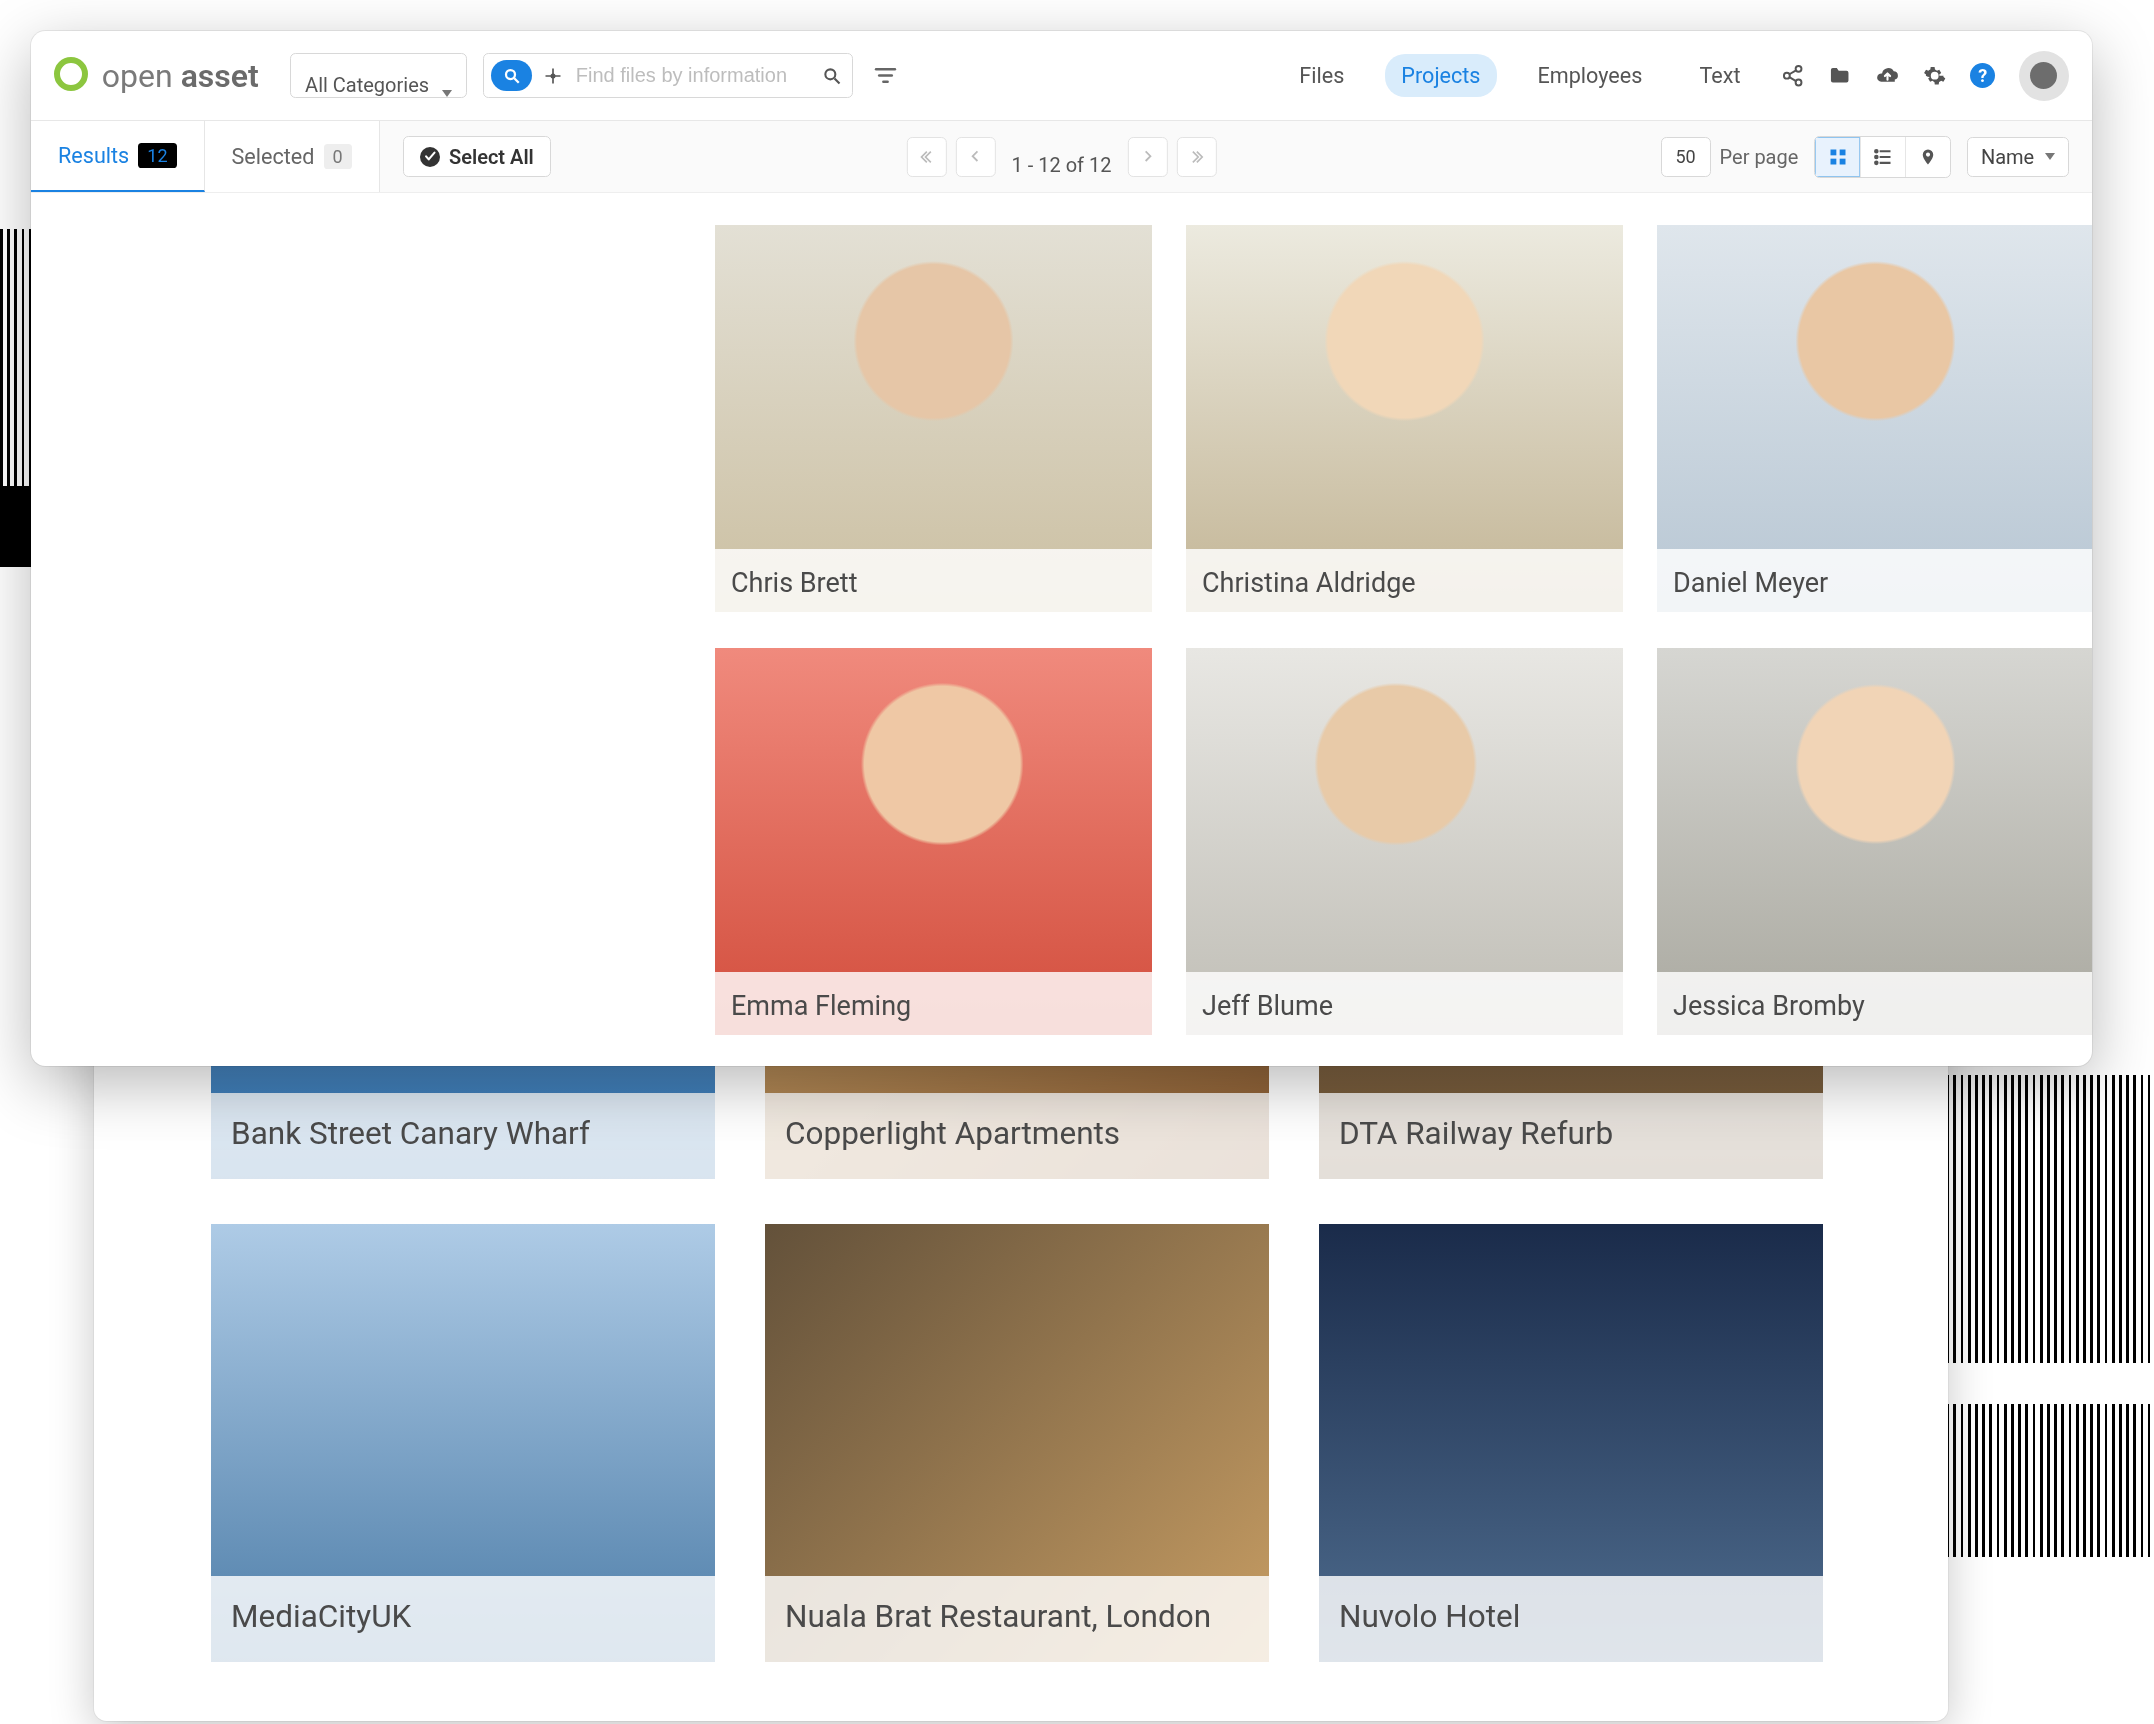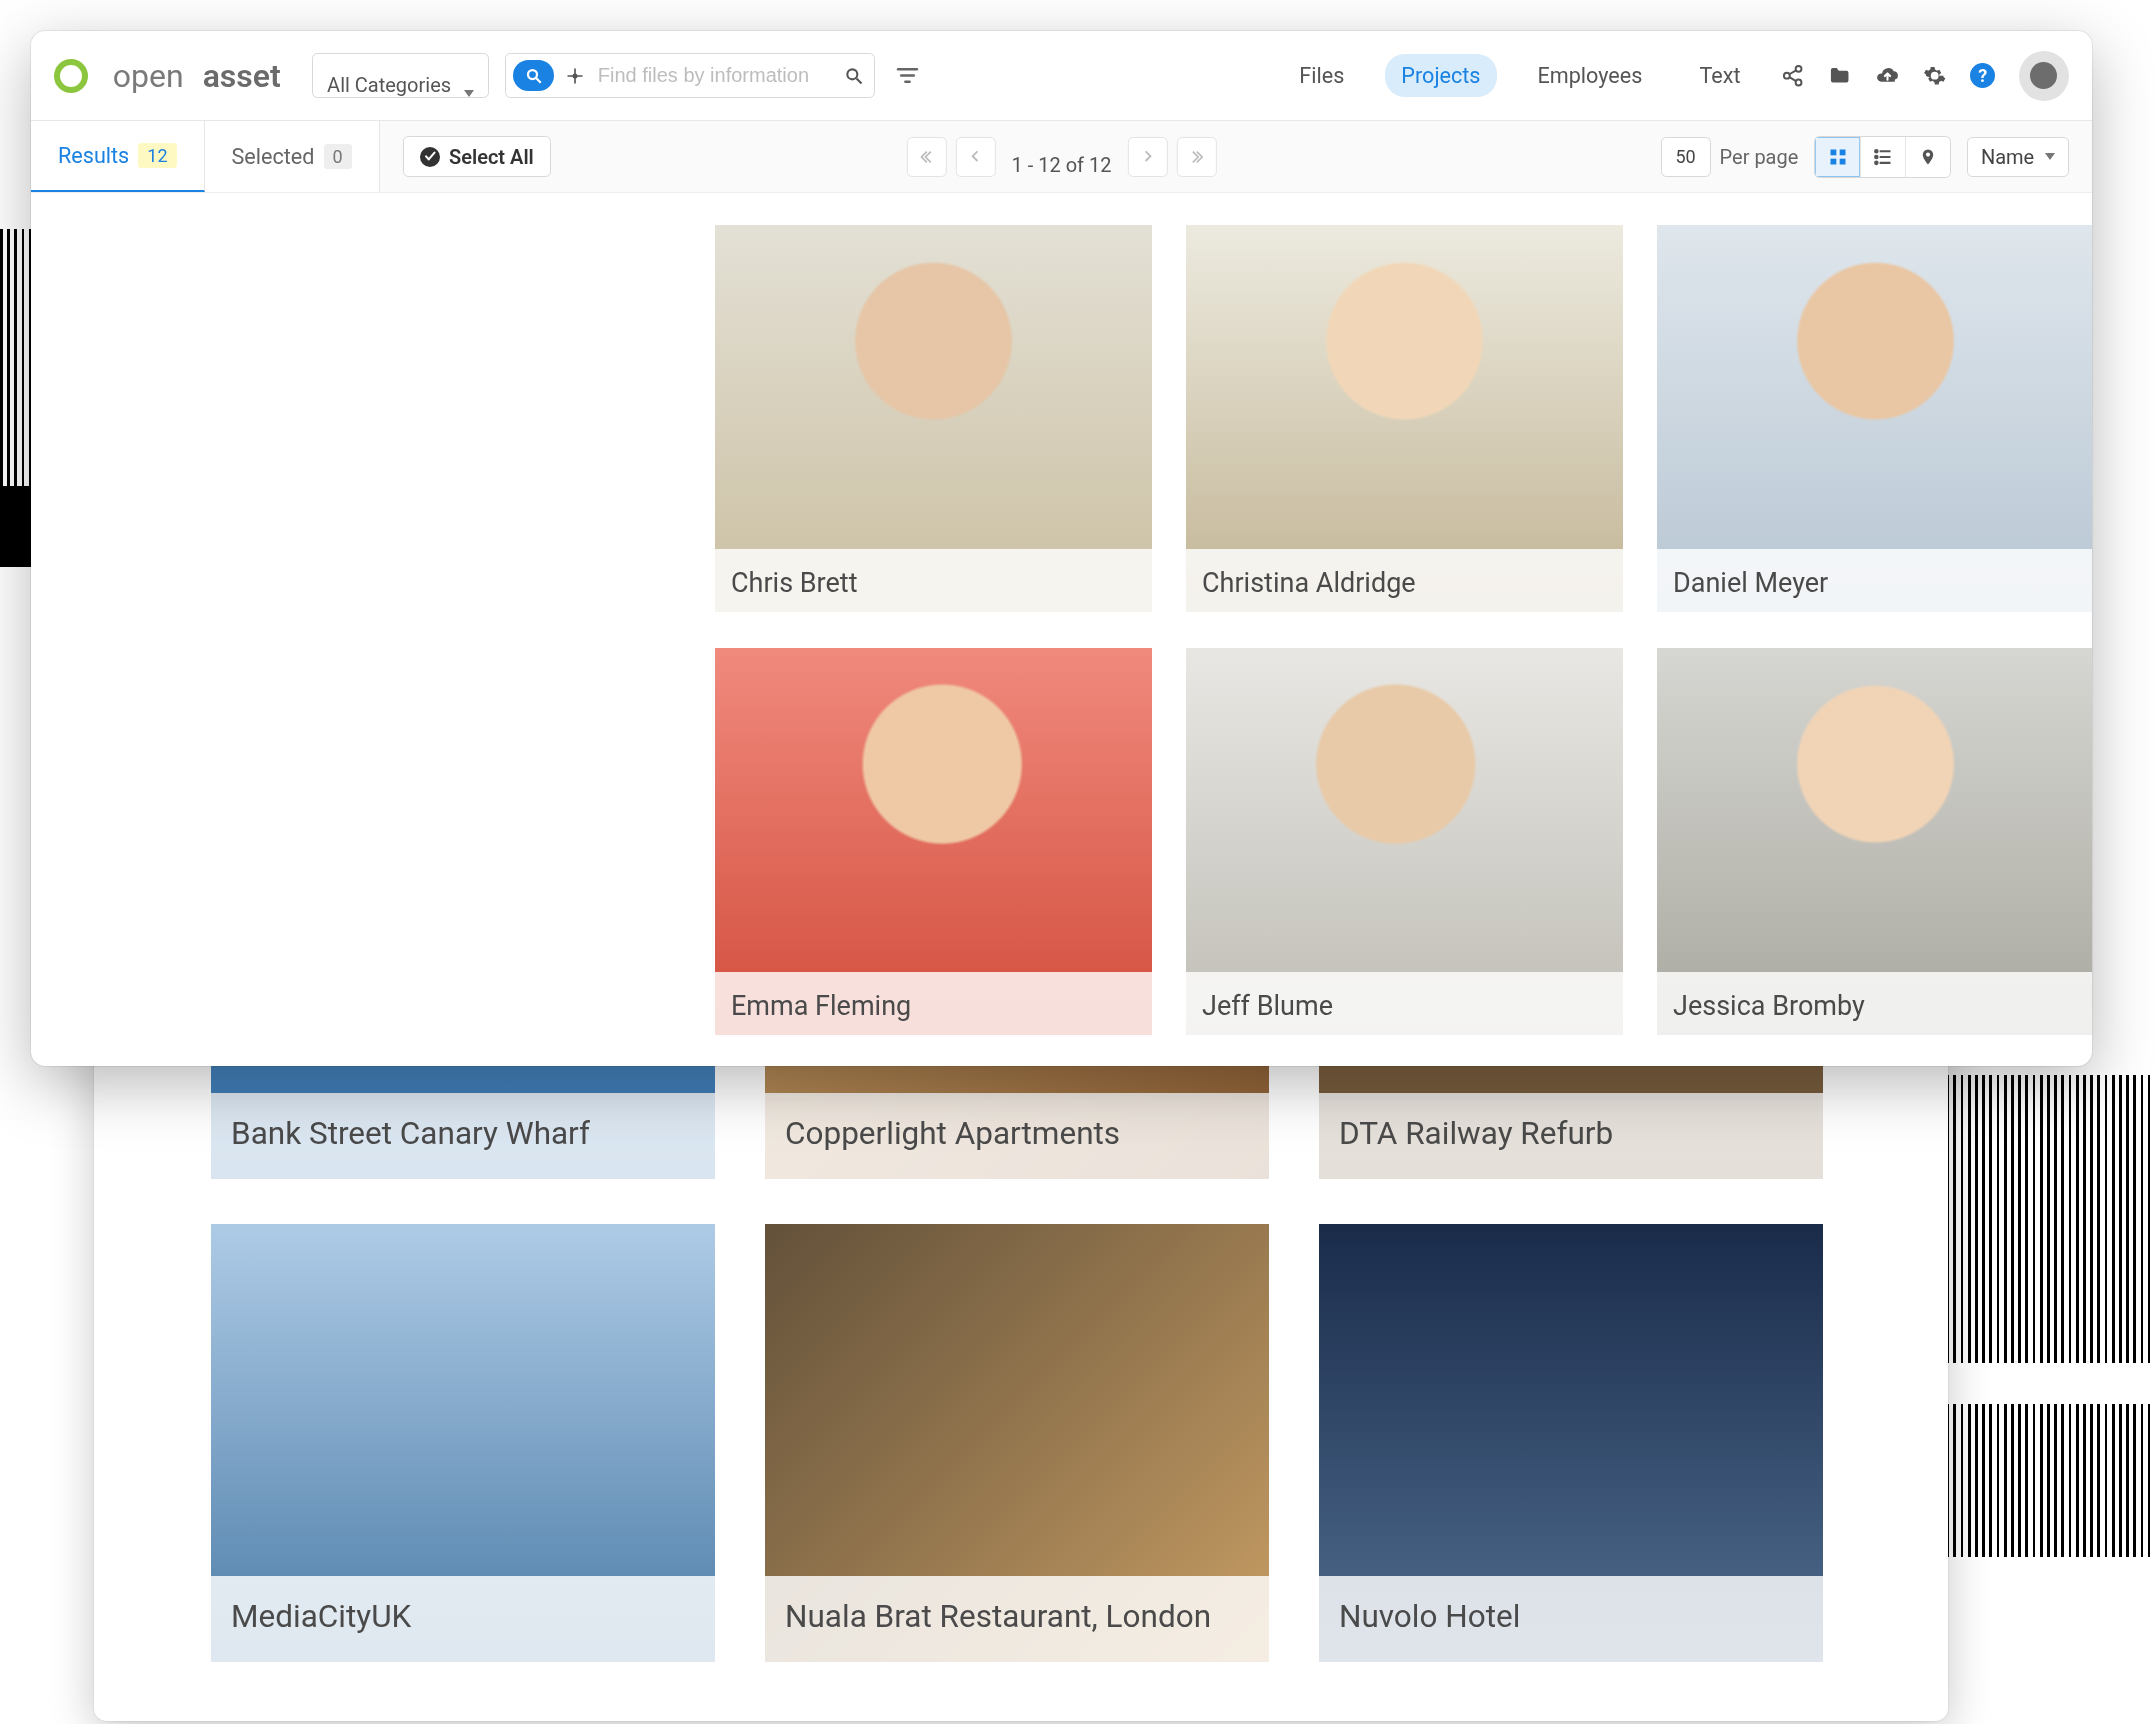--- a/index.html
+++ b/index.html
@@ -26,21 +26,21 @@
 .pt-b { background: linear-gradient(135deg,#caa36a,#8c5e34); }
 .pt-c { background: linear-gradient(180deg,#bda27f,#6a4e2e); }
 .pt-d { background: linear-gradient(180deg,#aecbe6,#4d7da8); }
 .pt-e { background: linear-gradient(135deg,#63513a,#c79d63); }
 .pt-f { background: linear-gradient(180deg,#1a2b4a,#4f6d8f); }
 
 
 .win-front { position: absolute; left: 31px; top: 31px; width: 2061px; height: 1035px; background: #fff; border-radius: 14.4px; box-shadow: 0 18px 63px rgba(0,0,0,.28), 0 0 0 0.9px rgba(0,0,0,.07); z-index: 4; overflow: hidden; }
 
 .topbar { display:flex; align-items:center; height: 90px; padding: 0 23.4px; border-bottom: 0.9px solid #e7e7e7; }
-.logo { display:flex; align-items:center; gap: 19px; font-size: 32px; color:#6b6b6b; }
+.logo { display:flex; align-items:flex-start; gap: 8px; font-size: 32px; color:#6b6b6b; }
 .logo .ring { width: 34px; height: 34px; border-radius:50%; border:6.3px solid #8cc63f; margin-right: 5.4px; }
 .logo b { font-weight:600; color:#6b6b6b; }
 
 .cat-select { margin-left: 31px; display:flex; align-items:flex-end; height: 45px; padding: 0 14.4px; border:0.9px solid #d8d8d8; border-radius:5.4px; font-size:20px; color:#555; cursor:pointer; gap:12.6px; }
 
 .search-group { margin-left: 16px; display:flex; align-items:center; height: 45px; border:0.9px solid #d8d8d8; border-radius:5.4px; overflow:hidden; }
 .mode-pill { background:#1a82e2; width: 41px; height:31px; margin:0 5.4px 0 7.2px; border-radius: 21.6px; display:flex; align-items:center; justify-content:center; cursor:pointer; }
 .adjust-btn { width: 31px; height:31px; display:flex; align-items:center; justify-content:center; color:#555; cursor:pointer; }
 .search-input { border:none; outline:none; font-size:20px; color:#737373; width: 243px; padding: 0 7.2px; }
 .search-input::placeholder { color:#bdbdbd; }
@@ -55,21 +55,21 @@
 .util { display:flex; align-items:center; gap: 23.4px; }
 .util .ic { color:#555; cursor:pointer; display:flex; }
 .help-ic { width:25px; height:25px; border-radius:50%; background:#1a82e2; color:#fff; font-weight:700; font-size:18px; display:flex; align-items:center; justify-content:center; cursor:pointer; }
 .avatar { width: 50px; height:50px; border-radius:50%; background:#e2e2e2; display:flex; align-items:center; justify-content:center; cursor:pointer; }
 .avatar .inner { width: 27px; height:27px; border-radius:50%; background:#6d6d6d; }
 
 .subbar { display:flex; align-items:center; height: 72px; border-bottom:0.9px solid #eee; background:#fafafa; padding-right: 23.4px; }
 .tabs { display:flex; height:100%; }
 .tab { display:flex; align-items:center; gap: 9px; padding: 0 27px; font-size: 21.6px; color:#666; border-right:0.9px solid #e6e6e6; background:#fff; cursor:pointer; }
 .tab.active { color:#1a82e2; border-bottom:2.7px solid #1a82e2; }
-.tab .badge { background:#fef9c3; color:#1a82e2; border-radius:3.6px; padding:1.8px 9px; font-size:18px; }
+.tab .badge { background:#000000; color:#1a82e2; border-radius:3.6px; padding:1.8px 9px; font-size:18px; }
 .tab.inactive .badge { background:#eee; color:#777; }
 
 .select-all { margin-left: 23.4px; display:flex; align-items:center; gap:9px; height:41px; padding:0 16px; border:0.9px solid #d8d8d8; border-radius:5.4px; font-size:20px; font-weight:600; color:#333; cursor:pointer; background:#fff; }
 .select-all .chk { width:20px; height:20px; border-radius:50%; background:#333; display:flex; align-items:center; justify-content:center; }
 .select-all .chk svg { width:12.6px; height:12.6px; stroke:#fff; }
 
 .pager { margin-left:auto; margin-right:auto; display:flex; align-items:flex-end; gap:9px; position:absolute; left:50%; transform:translateX(-50%); }
 .pg-btn { width:40px; height:40px; border:0.9px solid #e3e3e3; border-radius:5.4px; display:flex; align-items:center; justify-content:center; color:#aaa; background:#fff; cursor:pointer; }
 .pg-text { font-size:20px; color:#555; padding:0 7.2px; }
 

